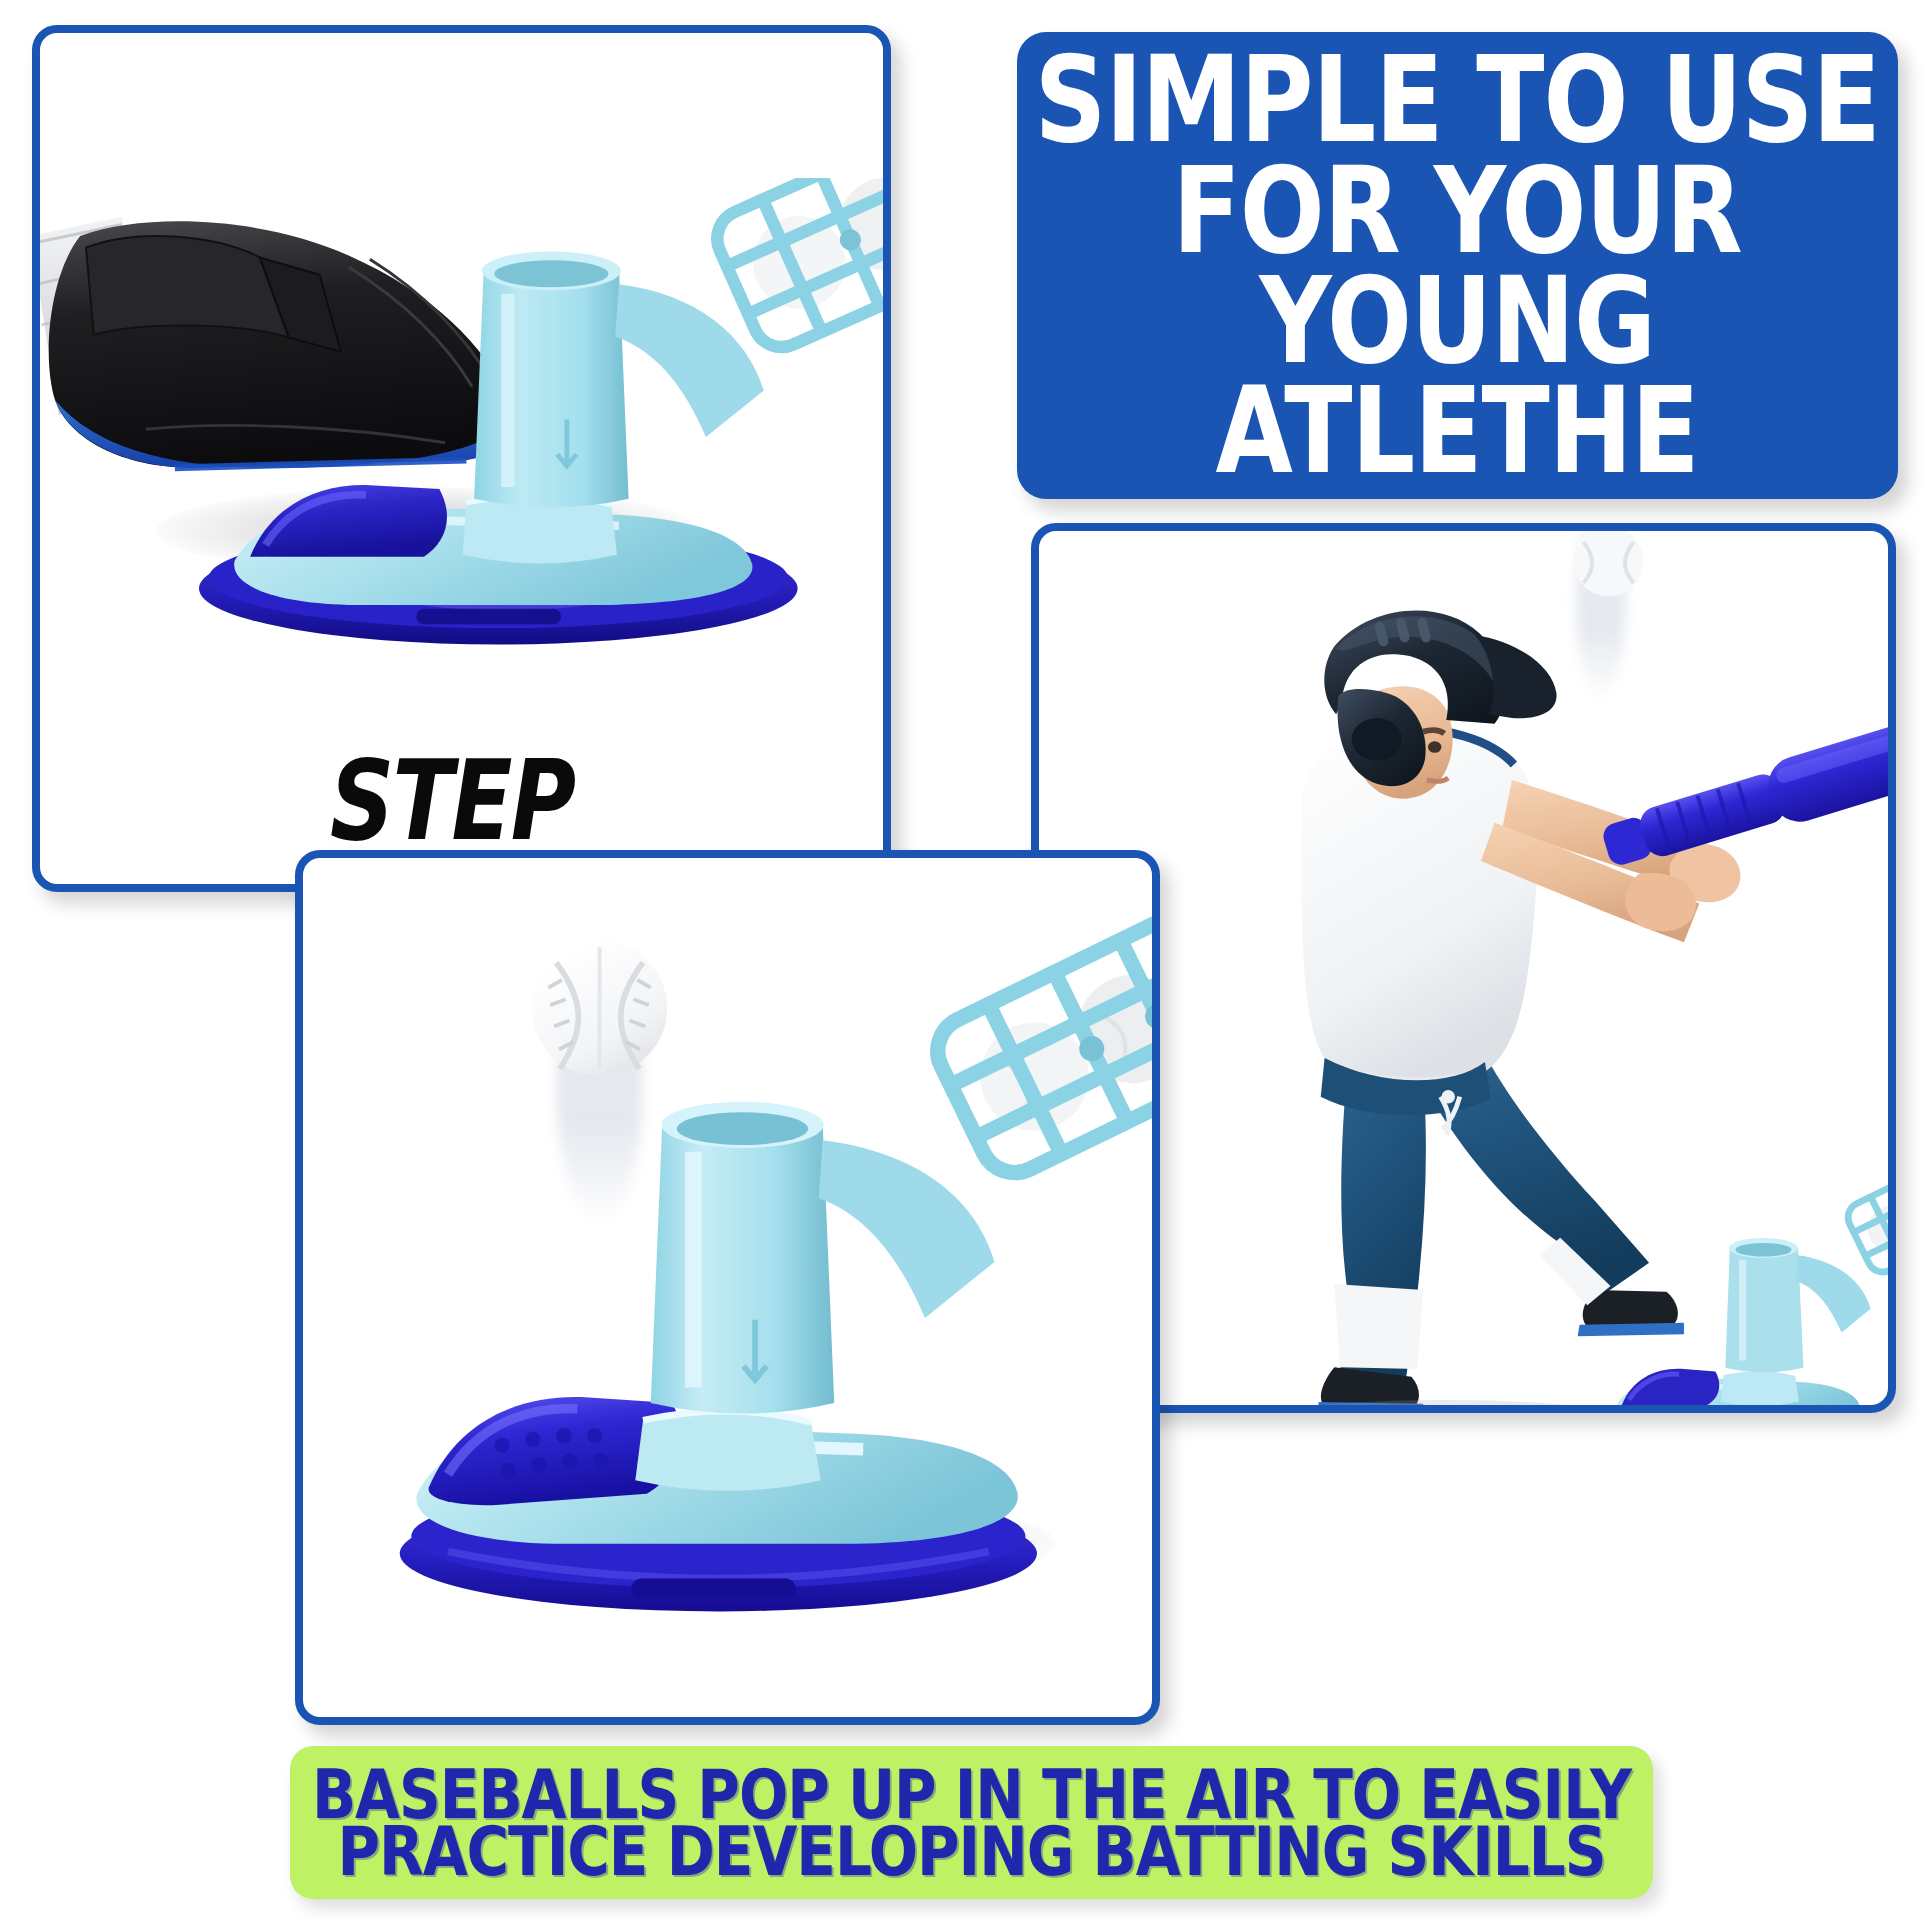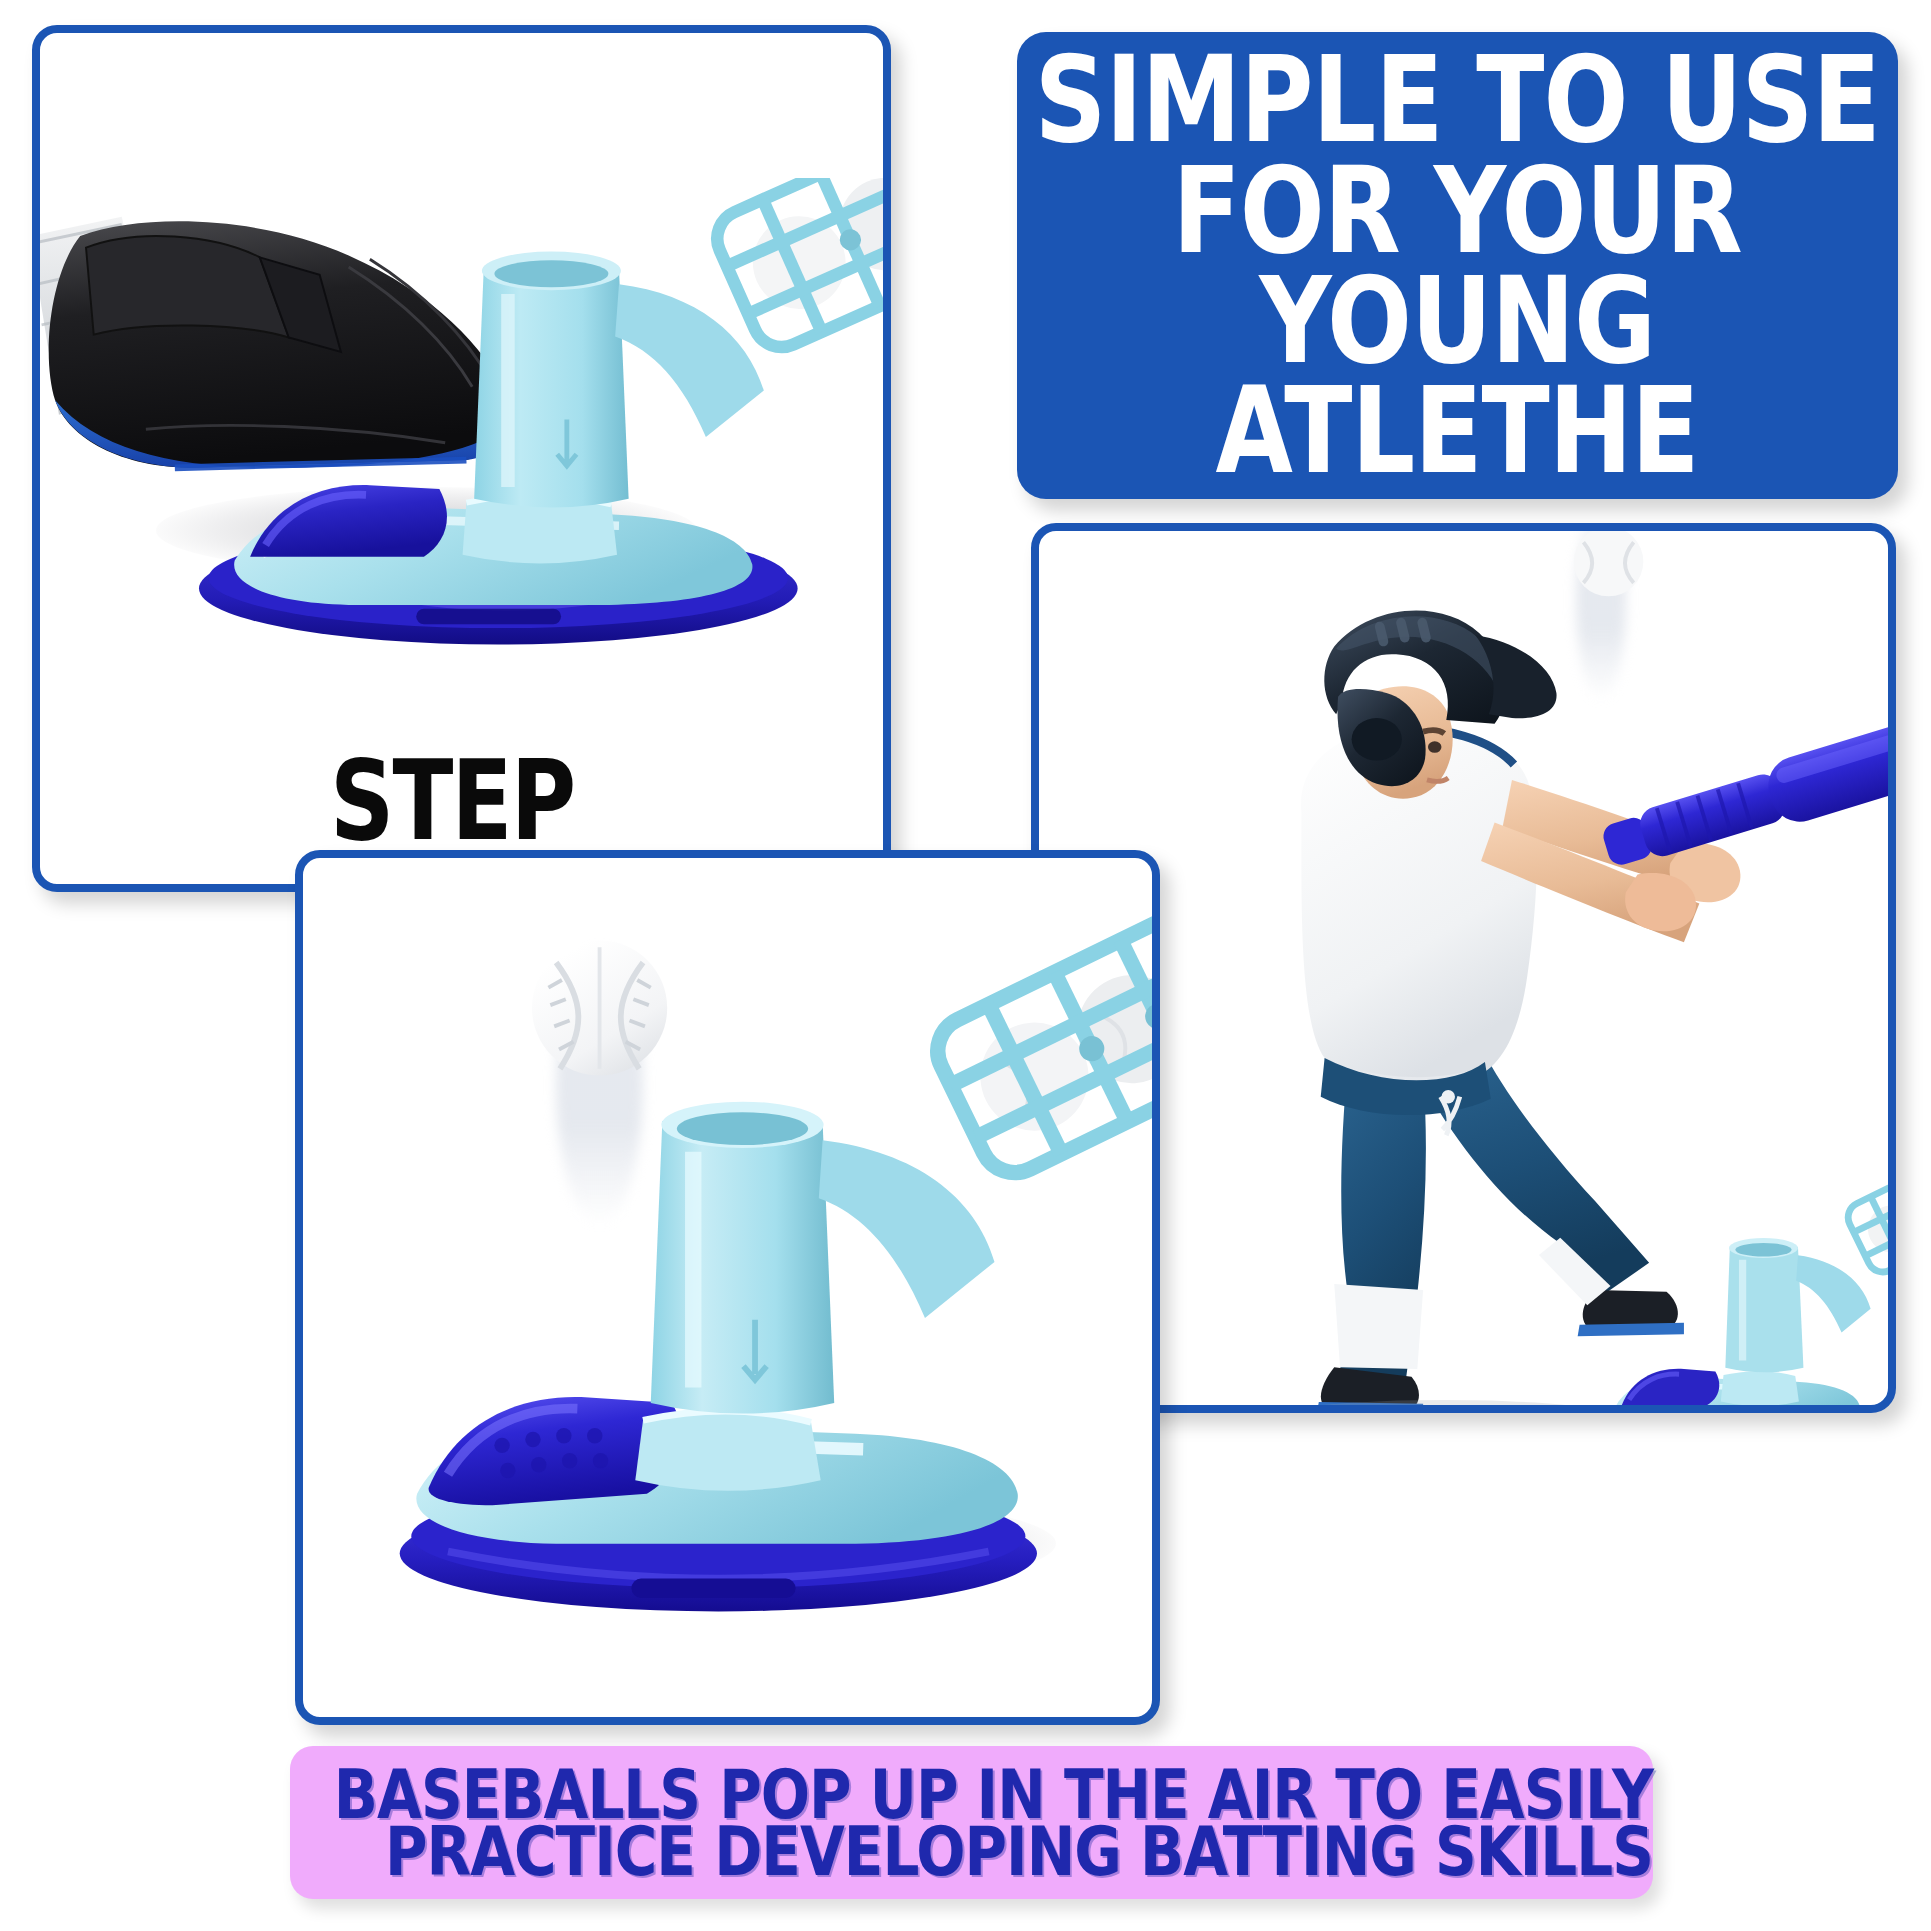--- a/index.html
+++ b/index.html
@@ -15,21 +15,21 @@
   
   .panel{
     position:absolute;
     background:#ffffff;
     border:8.7px solid #1b55b4;
     border-radius:25px;
     box-shadow:9.7px 11.6px 17.4px rgba(0,0,0,.17);
     box-sizing:border-box;
     overflow:hidden;
   }
-  .panel-step{left:32px;  top:25px;   width:859px;  height:867px;}
+  .panel-step{left:32px;  top:25px;   width:859px;  height:867px;font-style:italic;}
   .panel-pop {left:295px; top:850px;  width:865px;  height:875px;}
   .panel-hit {left:1031px;top:523px;  width:865px;  height:890px;}
 
   .panel-head{
     position:absolute;left:1017px;top:32px;width:881px;height:467px;
     background:#1b55b4;border-radius:29px;
     box-shadow:9.7px 11.6px 17.4px rgba(0,0,0,.17);
     box-sizing:border-box;
     display:flex;align-items:center;
   }
@@ -61,23 +61,23 @@
     letter-spacing:-1.9px;
     transform:scaleY(1.18) scaleX(.96);
     transform-origin:left center;
     white-space:nowrap;
   }
   .cap-step{left:290px; top:714px;}
 
   
   .banner{
     position:absolute;left:290px;top:1746px;width:1363px;height:153px;
-    background:#f0abfc;border-radius:23px;
+    background:#bef264;border-radius:23px;
     box-shadow:7.7px 9.7px 15.4px rgba(0,0,0,.13);
-    display:flex;flex-direction:column;align-items:flex-end;justify-content:center;
+    display:flex;flex-direction:column;align-items:center;justify-content:center;
     box-sizing:border-box;
   }
   .banner-line{
     color:#1f28ad;
     font-family:"DejaVu Sans",sans-serif;
     font-weight:bold;
     font-size:58px;
     line-height:.98;
     letter-spacing:-1px;
     text-transform:uppercase;

